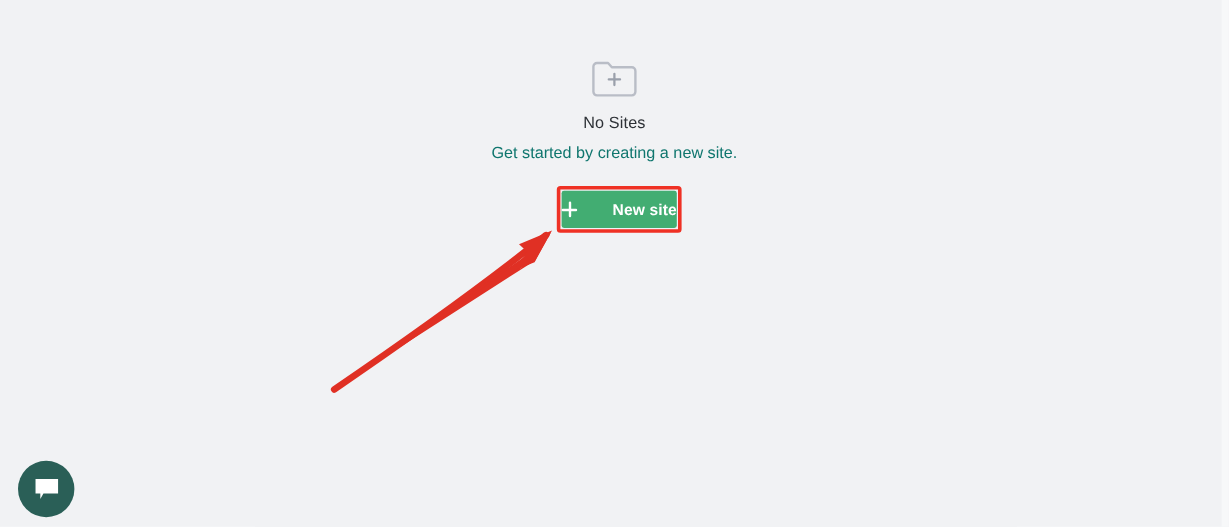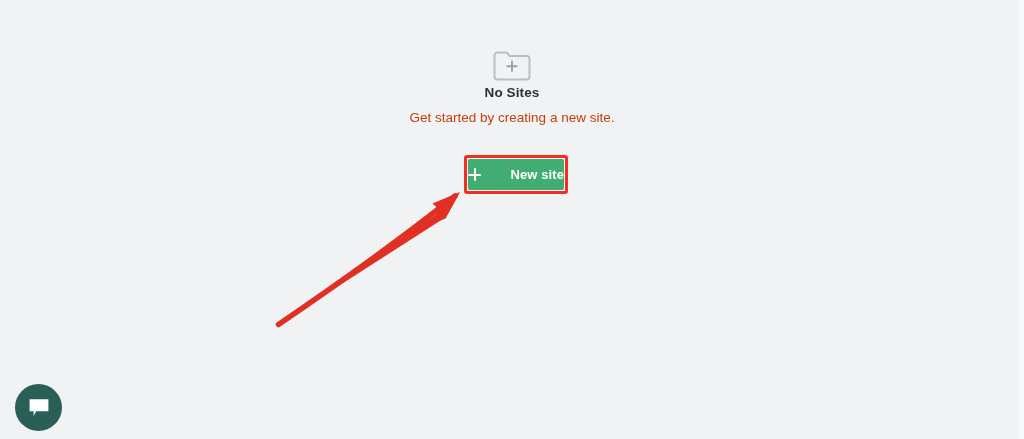--- a/index.html
+++ b/index.html
@@ -43,33 +43,33 @@
     align-items: center;
   }
 
   #folder-plus-icon {
     width: 40px;
     height: 34px;
     display: block;
   }
 
   #empty-title {
-    margin-top: 4px;
+    margin-top: 14px;
     font-size: 13.5px;
-    font-weight: 700;
+    font-weight: 400;
     letter-spacing: 0.1px;
     color: #2d3136;
     line-height: 1;
   }
 
   #empty-subtitle {
     margin-top: 11px;
     font-size: 13.5px;
     font-weight: 400;
-    color: #c2410c;
+    color: #0f766e;
     line-height: 1;
   }
 
   
   #new-site-highlight {
     position: absolute;
     left: 464px;
     top: 155px;
     width: 104px;
     height: 39px;

